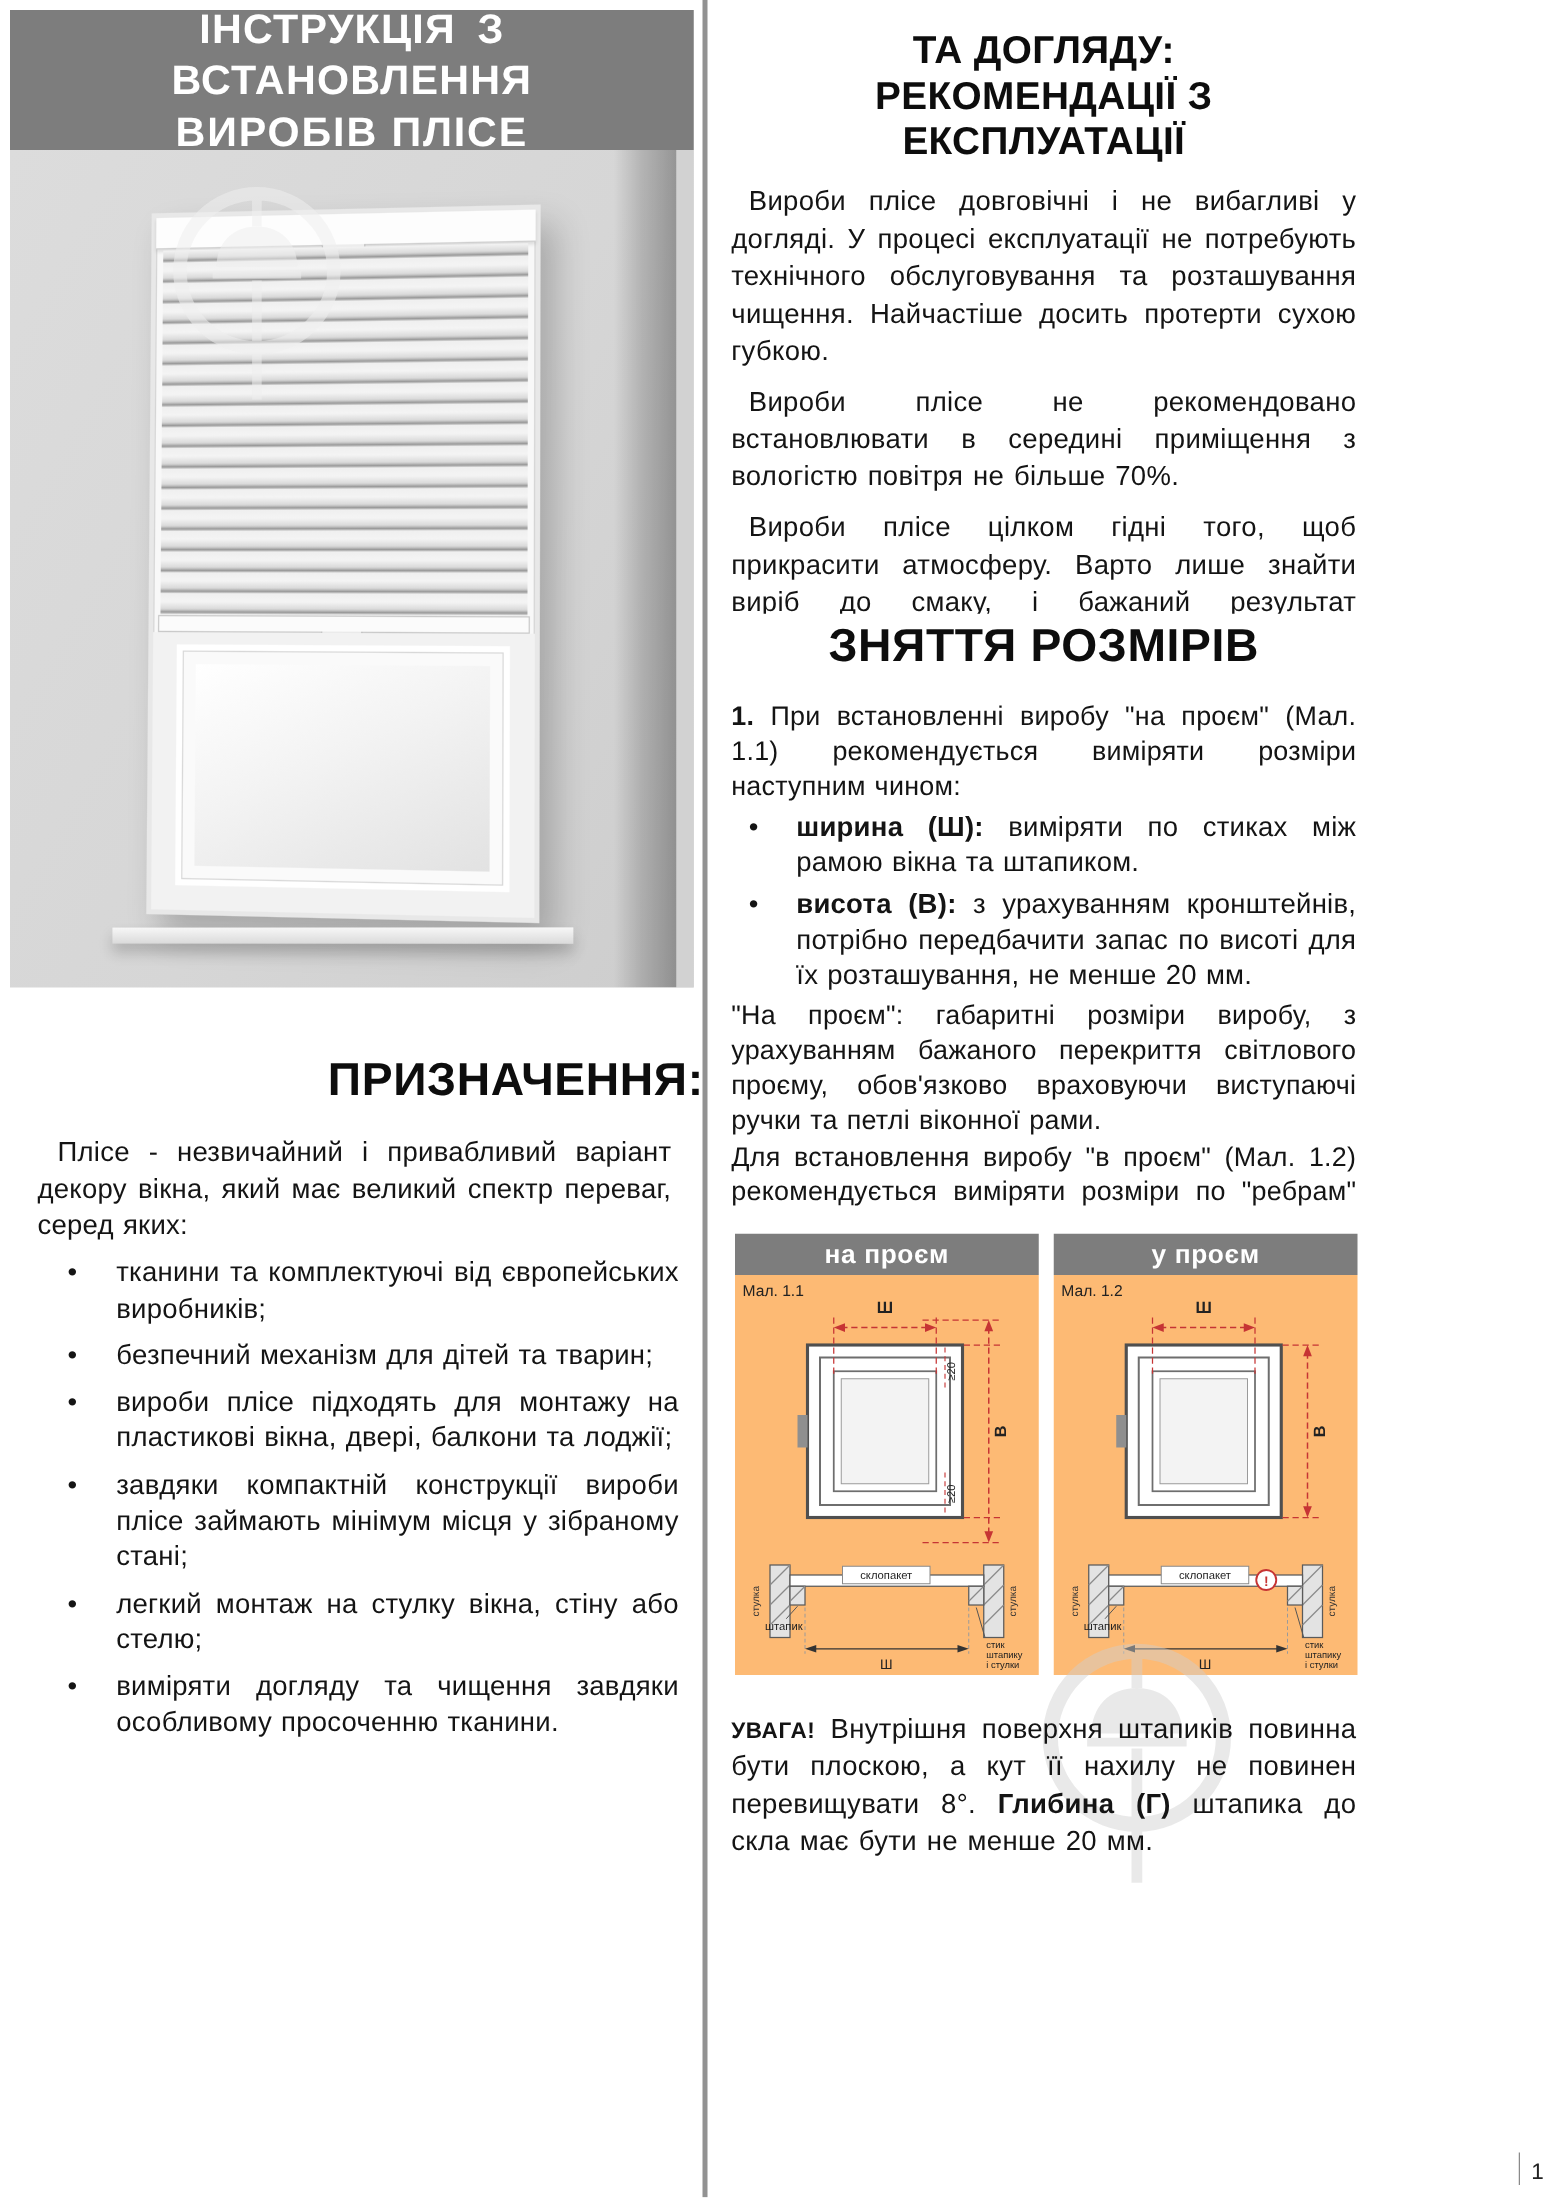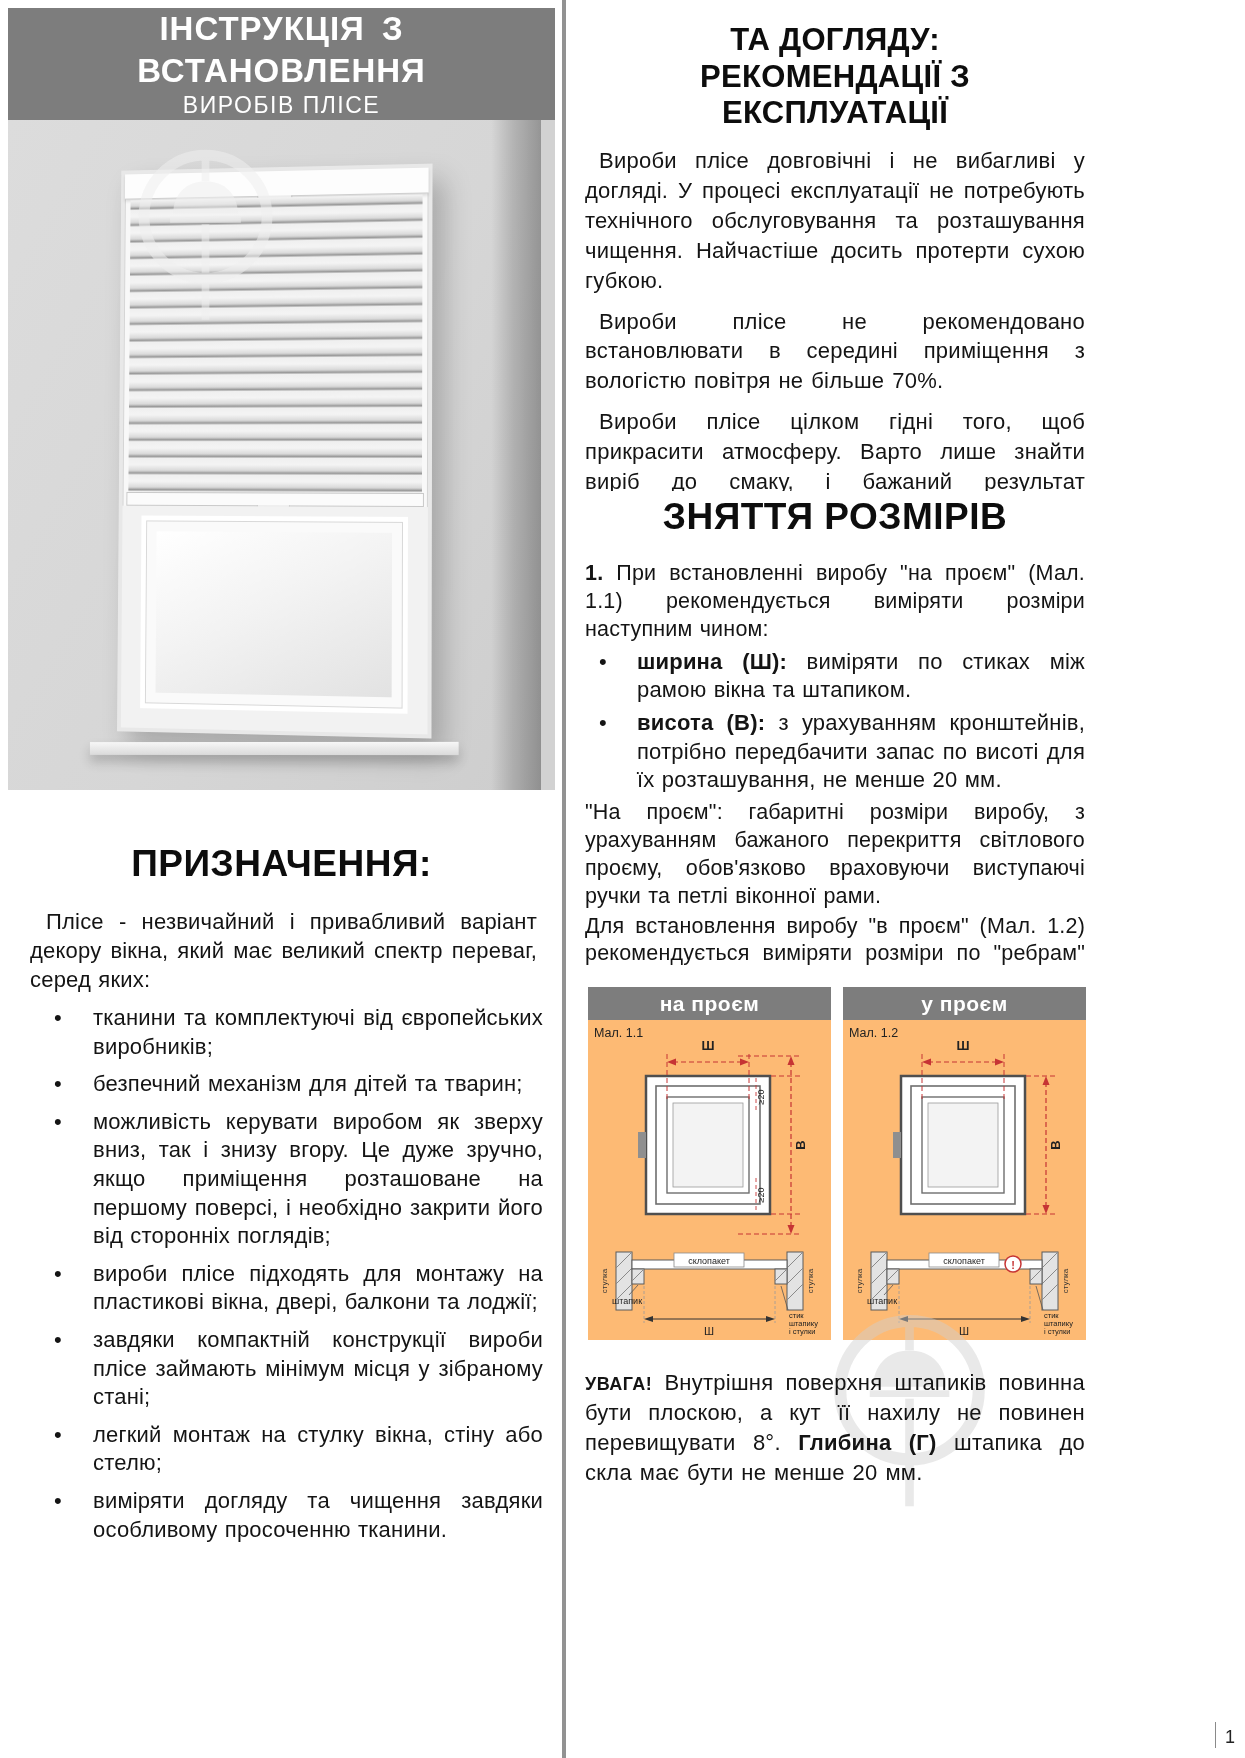--- a/index.html
+++ b/index.html
@@ -7,21 +7,21 @@
   body { font-family:"Liberation Sans", sans-serif; color:#141414; }
   .page { position:relative; width:1245px; height:1758px; background:#ffffff; overflow:hidden; margin:0 auto; }
 
   
   .divider { position:absolute; left:562px; top:0; width:4px; height:1758px; background:#929292; }
 
   
   .left-header { position:absolute; left:8px; top:8px; width:547px; height:112px; background:#7d7d7d;
     color:#fff; display:flex; flex-direction:column; justify-content:center; align-items:center; text-align:center; }
   .left-header .l1 { font-size:33px; font-weight:bold; letter-spacing:1px; word-spacing:7px; line-height:1.25; }
-  .left-header .l2 { font-size:23px; font-weight:normal; letter-spacing:1.5px; line-height:1.25; }
+  .left-header .l2 { font-size:33px; font-weight:bold; letter-spacing:1.5px; line-height:1.25; }
 
   .illustration { position:absolute; left:8px; top:120px; width:547px; height:670px;
     background:linear-gradient(120deg,#dcdcdc 0%, #d6d6d6 55%, #cdcdcd 100%); overflow:hidden; }
   .wall-shade { position:absolute; top:0; right:14px; width:50px; height:100%;
     background:linear-gradient(90deg, rgba(0,0,0,0) 0%, rgba(0,0,0,.16) 45%, rgba(0,0,0,.30) 100%); }
   .wall-edge { position:absolute; top:0; right:0; width:14px; height:100%; background:#d2d2d2; }
 
   .window { position:absolute; left:102px; top:42px; width:322px; height:575px; background:#f8f8f8;
     border:4px solid #e8e8e8; box-shadow:12px 16px 26px rgba(0,0,0,.22), inset 0 0 0 1px #d5d5d5;
     transform:perspective(1100px) rotateY(-5deg) rotateX(1.2deg); transform-origin:right center; }
@@ -39,21 +39,21 @@
     background:linear-gradient(155deg, #ffffff 0%, #f3f3f3 45%, #e2e2e2 100%); }
   .sill { position:absolute; left:78px; top:622px; width:370px; height:13px;
     background:linear-gradient(#f7f7f7,#dadada); box-shadow:0 7px 12px rgba(0,0,0,.20);
     transform:perspective(900px) rotateY(-5deg); }
 
   .watermark { position:absolute; pointer-events:none; }
   .wm-top { left:120px; top:12px; width:155px; height:200px; color:#efefef; opacity:.55; }
   .wm-bottom { left:822px; top:1295px; width:175px; height:225px; color:#cfcfcf; opacity:.45; }
   .watermark svg { width:100%; height:100%; }
 
-  .purpose-title { position:absolute; left:0; top:843px; width:563px; text-align:center;
+  .purpose-title { position:absolute; left:0; top:843px; width:563px; text-align:right;
     font-size:37px; font-weight:bold; color:#0d0d0d; letter-spacing:.5px; }
   .purpose-intro { position:absolute; left:30px; top:908px; width:507px; font-size:22px; line-height:1.31;
     text-align:justify; letter-spacing:.2px; word-spacing:1px; text-indent:16px; }
   .purpose-list { position:absolute; left:38px; top:1004px; width:505px; max-height:600px; overflow:hidden; }
 
   ul.blist { list-style:none; }
   ul.blist li { position:relative; padding-left:55px; margin-bottom:9px; font-size:22px; line-height:1.3;
     text-align:justify; letter-spacing:.2px; word-spacing:1px; }
   ul.blist li::before { content:"•"; position:absolute; left:16px; top:0; font-size:22px; }
 
@@ -128,21 +128,20 @@
       </svg>
     </div>
   </div>
 
   <div class="purpose-title">ПРИЗНАЧЕННЯ:</div>
   <div class="purpose-intro">Плісе - незвичайний і привабливий варіант декору вікна, який має великий спектр переваг, серед яких:</div>
 
   <ul class="blist purpose-list">
     <li>тканини та комплектуючі від європейських виробників;</li>
     <li>безпечний механізм для дітей та тварин;</li>
-    <li>можливість керувати виробом як зверху вниз, так і знизу вгору. Це дуже зручно, якщо приміщення розташоване на першому поверсі, і необхідно закрити його від сторонніх поглядів;</li>
     <li>вироби плісе підходять для монтажу на пластикові вікна, двері, балкони та лоджії;</li>
     <li>завдяки компактній конструкції вироби плісе займають мінімум місця у зібраному стані;</li>
     <li>легкий монтаж на стулку вікна, стіну або стелю;</li>
     <li>виміряти догляду та чищення завдяки особливому просоченню тканини.</li>
   </ul>
 
   <div class="care-title">
     <div>ТА ДОГЛЯДУ:</div>
     <div>РЕКОМЕНДАЦІЇ З ЕКСПЛУАТАЦІЇ</div>
   </div>

